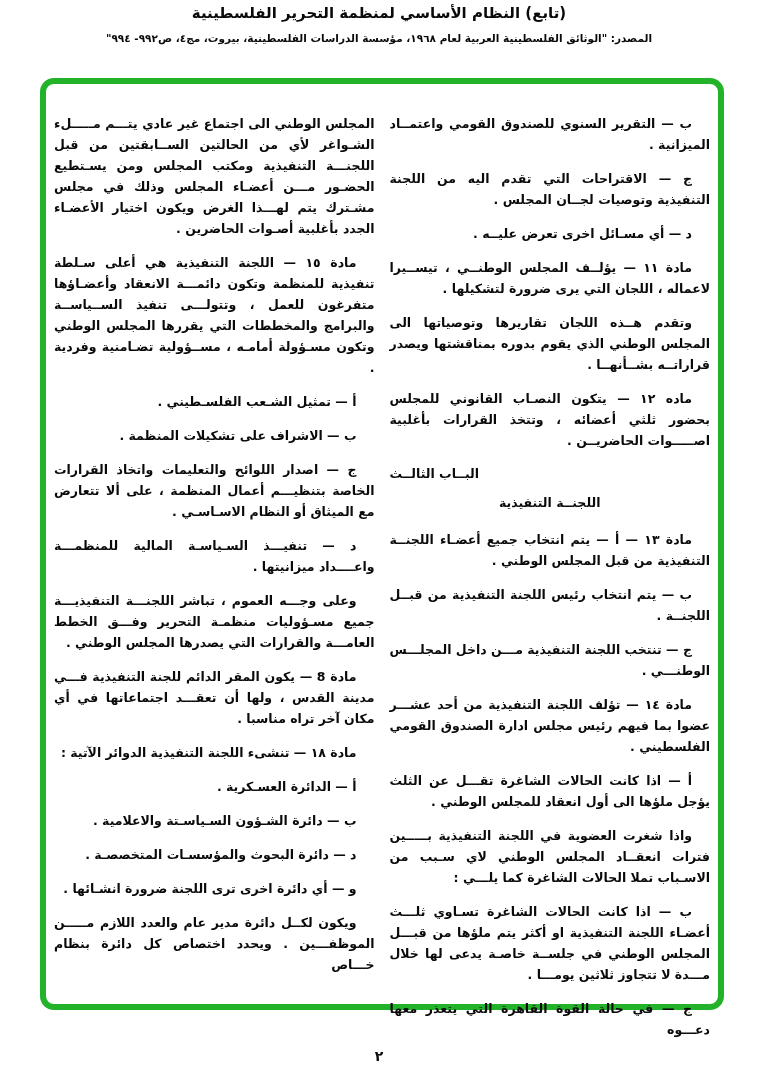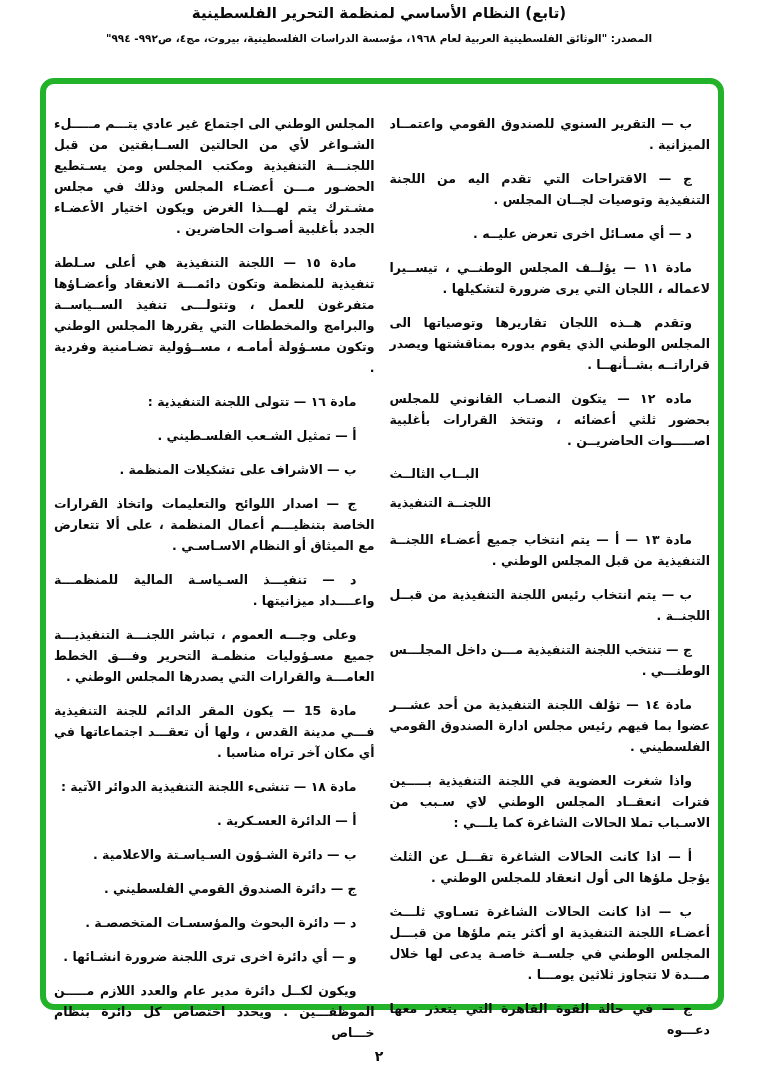--- a/index.html
+++ b/index.html
@@ -58,21 +58,21 @@
   }
   .text-column p { margin: 13px 0 12px 0; }
   .text-column p.item { text-indent: 18px; }
   .text-column p.item.flush { text-indent: 0; }
   .text-column p.chapter {
     text-align: left;
     text-indent: 0;
     margin: 6px 0 8px 0;
   }
   .text-column p.section {
-    text-align: left;
+    text-align: center;
     text-indent: 0;
     margin: 0 0 16px 0;
   }
   .page-footer {
     position: absolute;
     bottom: 14px;
     left: 0;
     right: 0;
     text-align: center;
     font-size: 14px;
@@ -94,38 +94,36 @@
       <p class="item">د — أي مسـائل اخرى تعرض عليــه .</p>
       <p class="item">مادة ١١ — يؤلــف المجلس الوطنــي ، تيســيرا لاعماله ، اللجان التي يرى ضرورة لتشكيلها .</p>
       <p class="item">وتقدم هــذه اللجان تقاريرها وتوصياتها الى المجلس الوطني الذي يقوم بدوره بمناقشتها ويصدر قراراتــه بشــأنهــا .</p>
       <p class="item">ماده ١٢ — يتكون النصـاب القانوني للمجلس بحضور ثلثي أعضائه ، وتتخذ القرارات بأغلبية اصـــــوات الحاضريــن .</p>
       <p class="chapter">البــاب الثالــث</p>
       <p class="section">اللجنــة التنفيذية</p>
       <p class="item">مادة ١٣ — أ — يتم انتخاب جميع أعضـاء اللجنــة التنفيذية من قبل المجلس الوطني .</p>
       <p class="item">ب — يتم انتخاب رئيس اللجنة التنفيذية من قبــل اللجنــة .</p>
       <p class="item">ج — تنتخب اللجنة التنفيذية مـــن داخل المجلـــس الوطنـــي .</p>
       <p class="item">مادة ١٤ — تؤلف اللجنة التنفيذية من أحد عشـــر عضوا بما فيهم رئيس مجلس ادارة الصندوق القومي الفلسطيني .</p>
+      <p class="item">أ — اذا كانت الحالات الشاغرة تقـــل عن الثلث يؤجل ملؤها الى أول انعقاد للمجلس الوطني .</p>
       <p class="item">واذا شغرت العضوية في اللجنة التنفيذية بـــــين فترات انعقــاد المجلس الوطني لاي سـبب من الاسـباب تملا الحالات الشاغرة كما يلـــي :</p>
-      <p class="item">أ — اذا كانت الحالات الشاغرة تقـــل عن الثلث يؤجل ملؤها الى أول انعقاد للمجلس الوطني .</p>
       <p class="item">ب — اذا كانت الحالات الشاغرة تسـاوي ثلـــث أعضـاء اللجنة التنفيذية او أكثر يتم ملؤها من قبـــل المجلس الوطني في جلســة خاصـة يدعى لها خلال مـــدة لا تتجاوز ثلاثين يومـــا .</p>
       <p class="item">ج — في حالة القوة القاهرة التي يتعذر معها دعـــوه</p>
     </div>
   <div class="text-column">
       <p class="item flush">المجلس الوطني الى اجتماع غير عادي يتـــم مـــــلء الشـواغر لأي من الحالتين الســابقتين من قبل اللجنـــة التنفيذية ومكتب المجلس ومن يسـتطيع الحضـور مـــن أعضـاء المجلس وذلك في مجلس مشـترك يتم لهـــذا الغرض ويكون اختيار الأعضـاء الجدد بأغلبية أصـوات الحاضرين .</p>
       <p class="item">مادة ١٥ — اللجنة التنفيذية هي أعلى سـلطة تنفيذية للمنظمة وتكون دائمـــة الانعقاد وأعضـاؤها متفرغون للعمل ، وتتولـــى تنفيذ الســياســة والبرامج والمخططات التي يقررها المجلس الوطني وتكون مسـؤولة أمامـه ، مســؤولية تضـامنية وفردية .</p>
-      <p class="item">مادة ١٦ — تتولى اللجنة التنفيذية :</p>
       <p class="item">أ — تمثيل الشـعب الفلسـطيني .</p>
       <p class="item">ب — الاشراف على تشكيلات المنظمة .</p>
       <p class="item">ج — اصدار اللوائح والتعليمات واتخاذ القرارات الخاصة بتنظيـــم أعمال المنظمة ، على ألا تتعارض مع الميثاق أو النظام الاسـاسـي .</p>
       <p class="item">د — تنفيـــذ السـياسـة المالية للمنظمـــة واعــــداد ميزانيتها .</p>
       <p class="item">وعلى وجـــه العموم ، تباشر اللجنـــة التنفيذيـــة جميع مسـؤوليات منظمـة التحرير وفـــق الخطط العامـــة والقرارات التي يصدرها المجلس الوطني .</p>
-      <p class="item">مادة 15 — يكون المقر الدائم للجنة التنفيذية فـــي مدينة القدس ، ولها أن تعقـــد اجتماعاتها في أي مكان آخر تراه مناسبا .</p>
+      <p class="item">مادة 8 — يكون المقر الدائم للجنة التنفيذية فـــي مدينة القدس ، ولها أن تعقـــد اجتماعاتها في أي مكان آخر تراه مناسبا .</p>
       <p class="item">مادة ١٨ — تنشىء اللجنة التنفيذية الدوائر الآتية :</p>
       <p class="item">أ — الدائرة العسـكرية .</p>
       <p class="item">ب — دائرة الشـؤون السـياسـتة والاعلامية .</p>
-      <p class="item">ج — دائرة الصندوق القومي الفلسطيني .</p>
       <p class="item">د — دائرة البحوث والمؤسسـات المتخصصـة .</p>
       <p class="item">و — أي دائرة اخرى ترى اللجنة ضرورة انشـائها .</p>
       <p class="item">ويكون لكــل دائرة مدير عام والعدد اللازم مـــــن الموظفـــين . ويحدد اختصاص كل دائرة بنظام خـــاص</p>
     </div>
 </div>
 
 <div class="page-footer">٢</div>
 
 </body></html>

